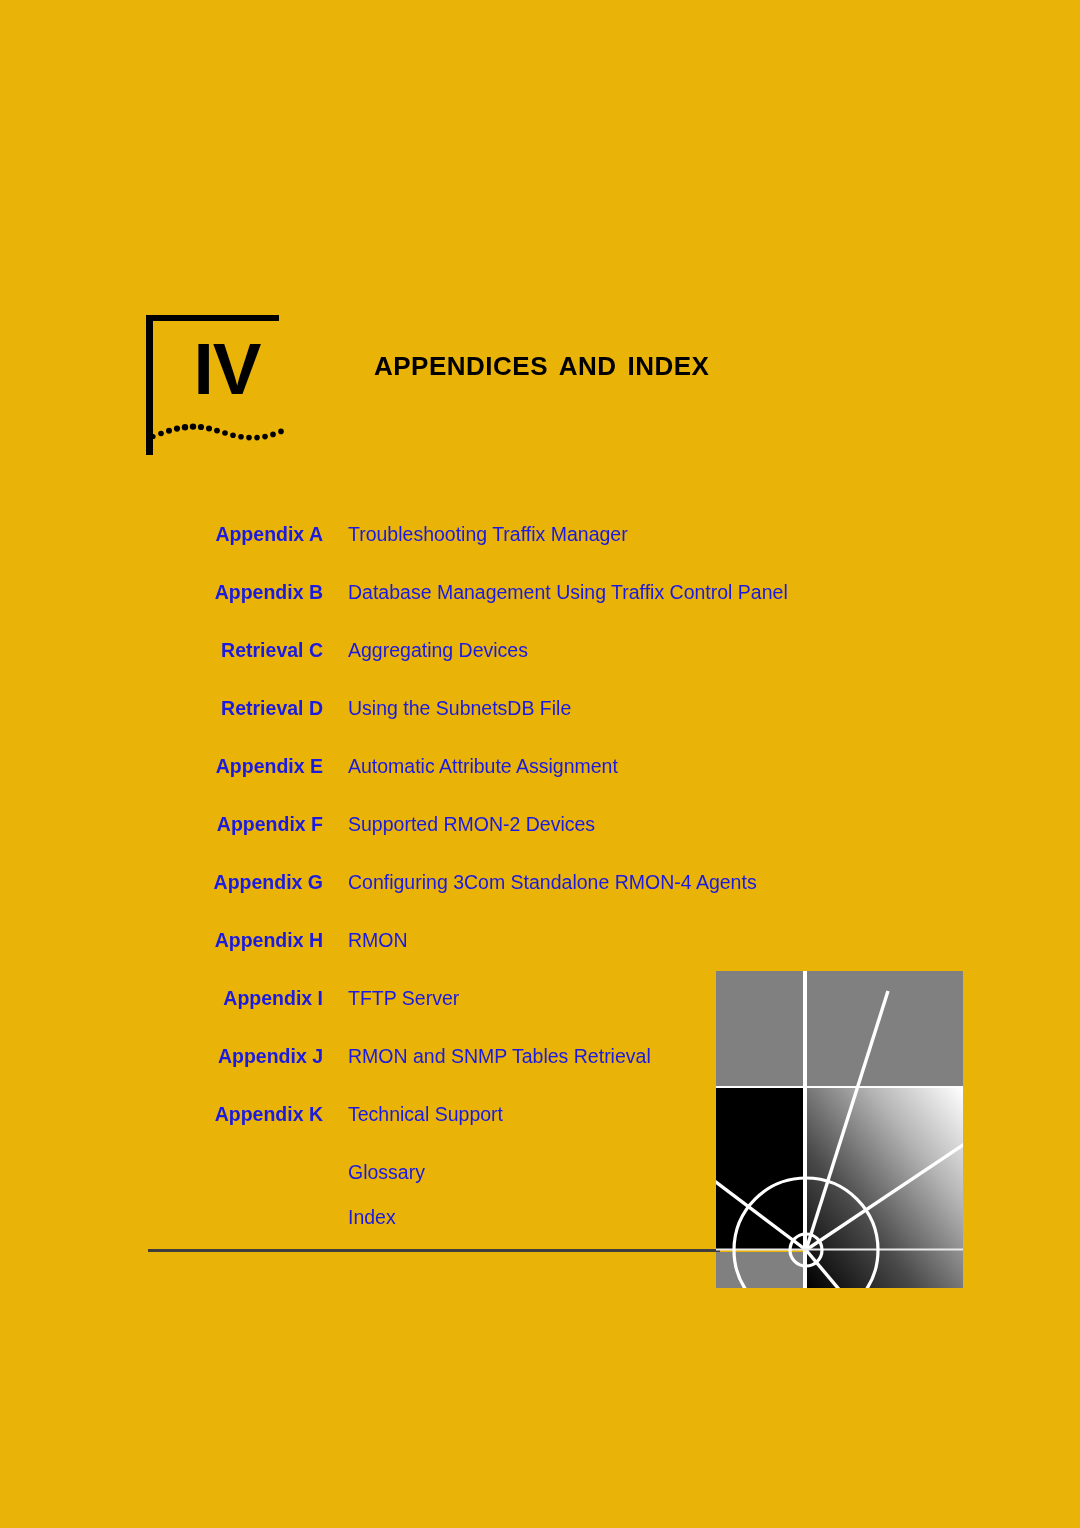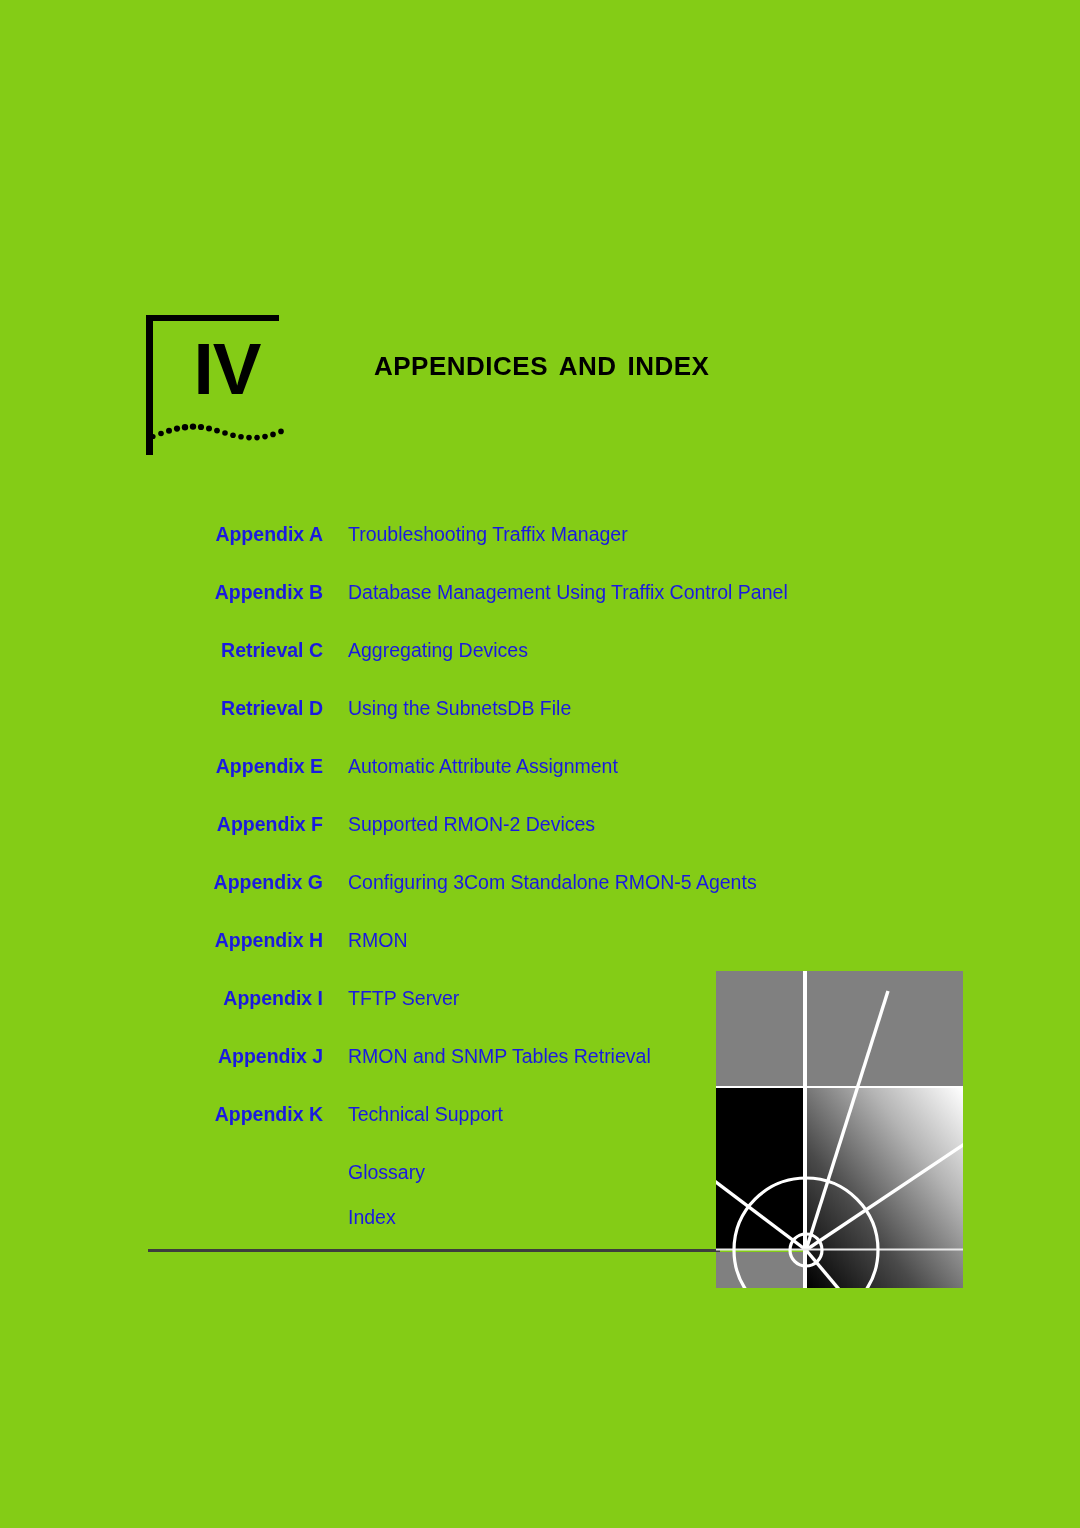--- a/index.html
+++ b/index.html
@@ -11,21 +11,21 @@
     width: 1080px;
     height: 1528px;
     position: relative;
     font-family: "Liberation Sans", sans-serif;
     overflow: hidden;
   }
 
   .page {
     position: absolute;
     inset: 0;
-    background: #84cc16;
+    background: #eab308;
   }
 
   
   .part-block {
     position: absolute;
     left: 146px;
     top: 315px;
     width: 140px;
     height: 140px;
   }
@@ -192,21 +192,21 @@
     <div class="toc-row">
       <span class="toc-label">Appendix E</span>
       <span class="toc-title">Automatic Attribute Assignment</span>
     </div>
     <div class="toc-row">
       <span class="toc-label">Appendix F</span>
       <span class="toc-title">Supported RMON-2 Devices</span>
     </div>
     <div class="toc-row">
       <span class="toc-label">Appendix G</span>
-      <span class="toc-title">Configuring 3Com Standalone RMON-5 Agents</span>
+      <span class="toc-title">Configuring 3Com Standalone RMON-4 Agents</span>
     </div>
     <div class="toc-row">
       <span class="toc-label">Appendix H</span>
       <span class="toc-title">RMON</span>
     </div>
     <div class="toc-row">
       <span class="toc-label">Appendix I</span>
       <span class="toc-title">TFTP Server</span>
     </div>
     <div class="toc-row">

